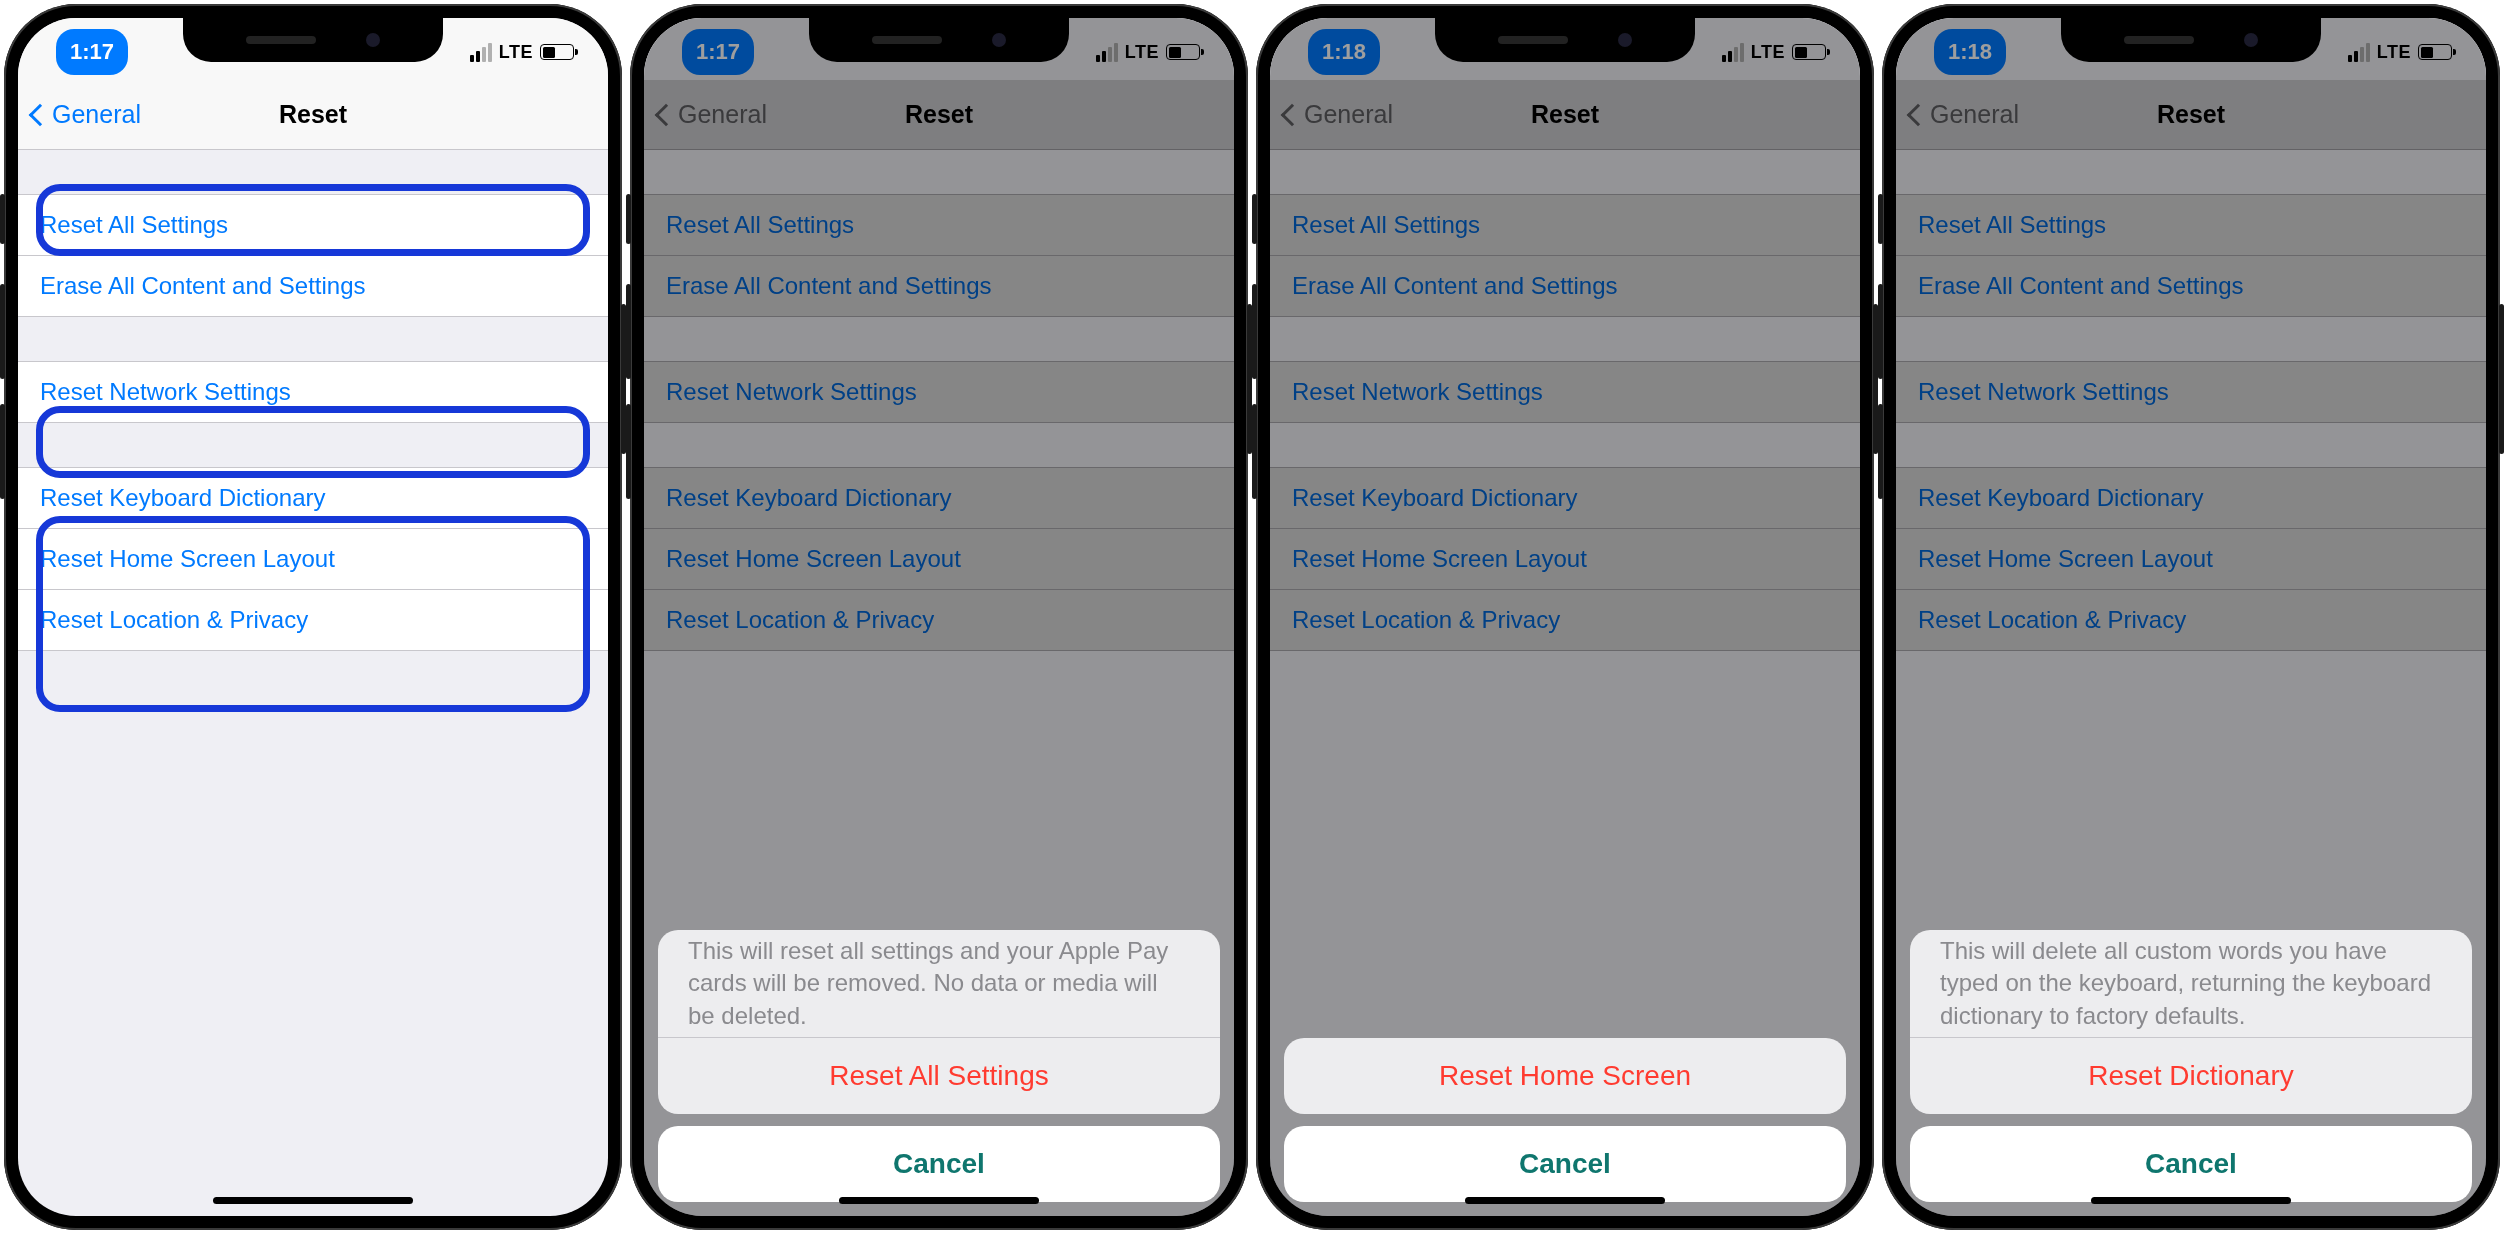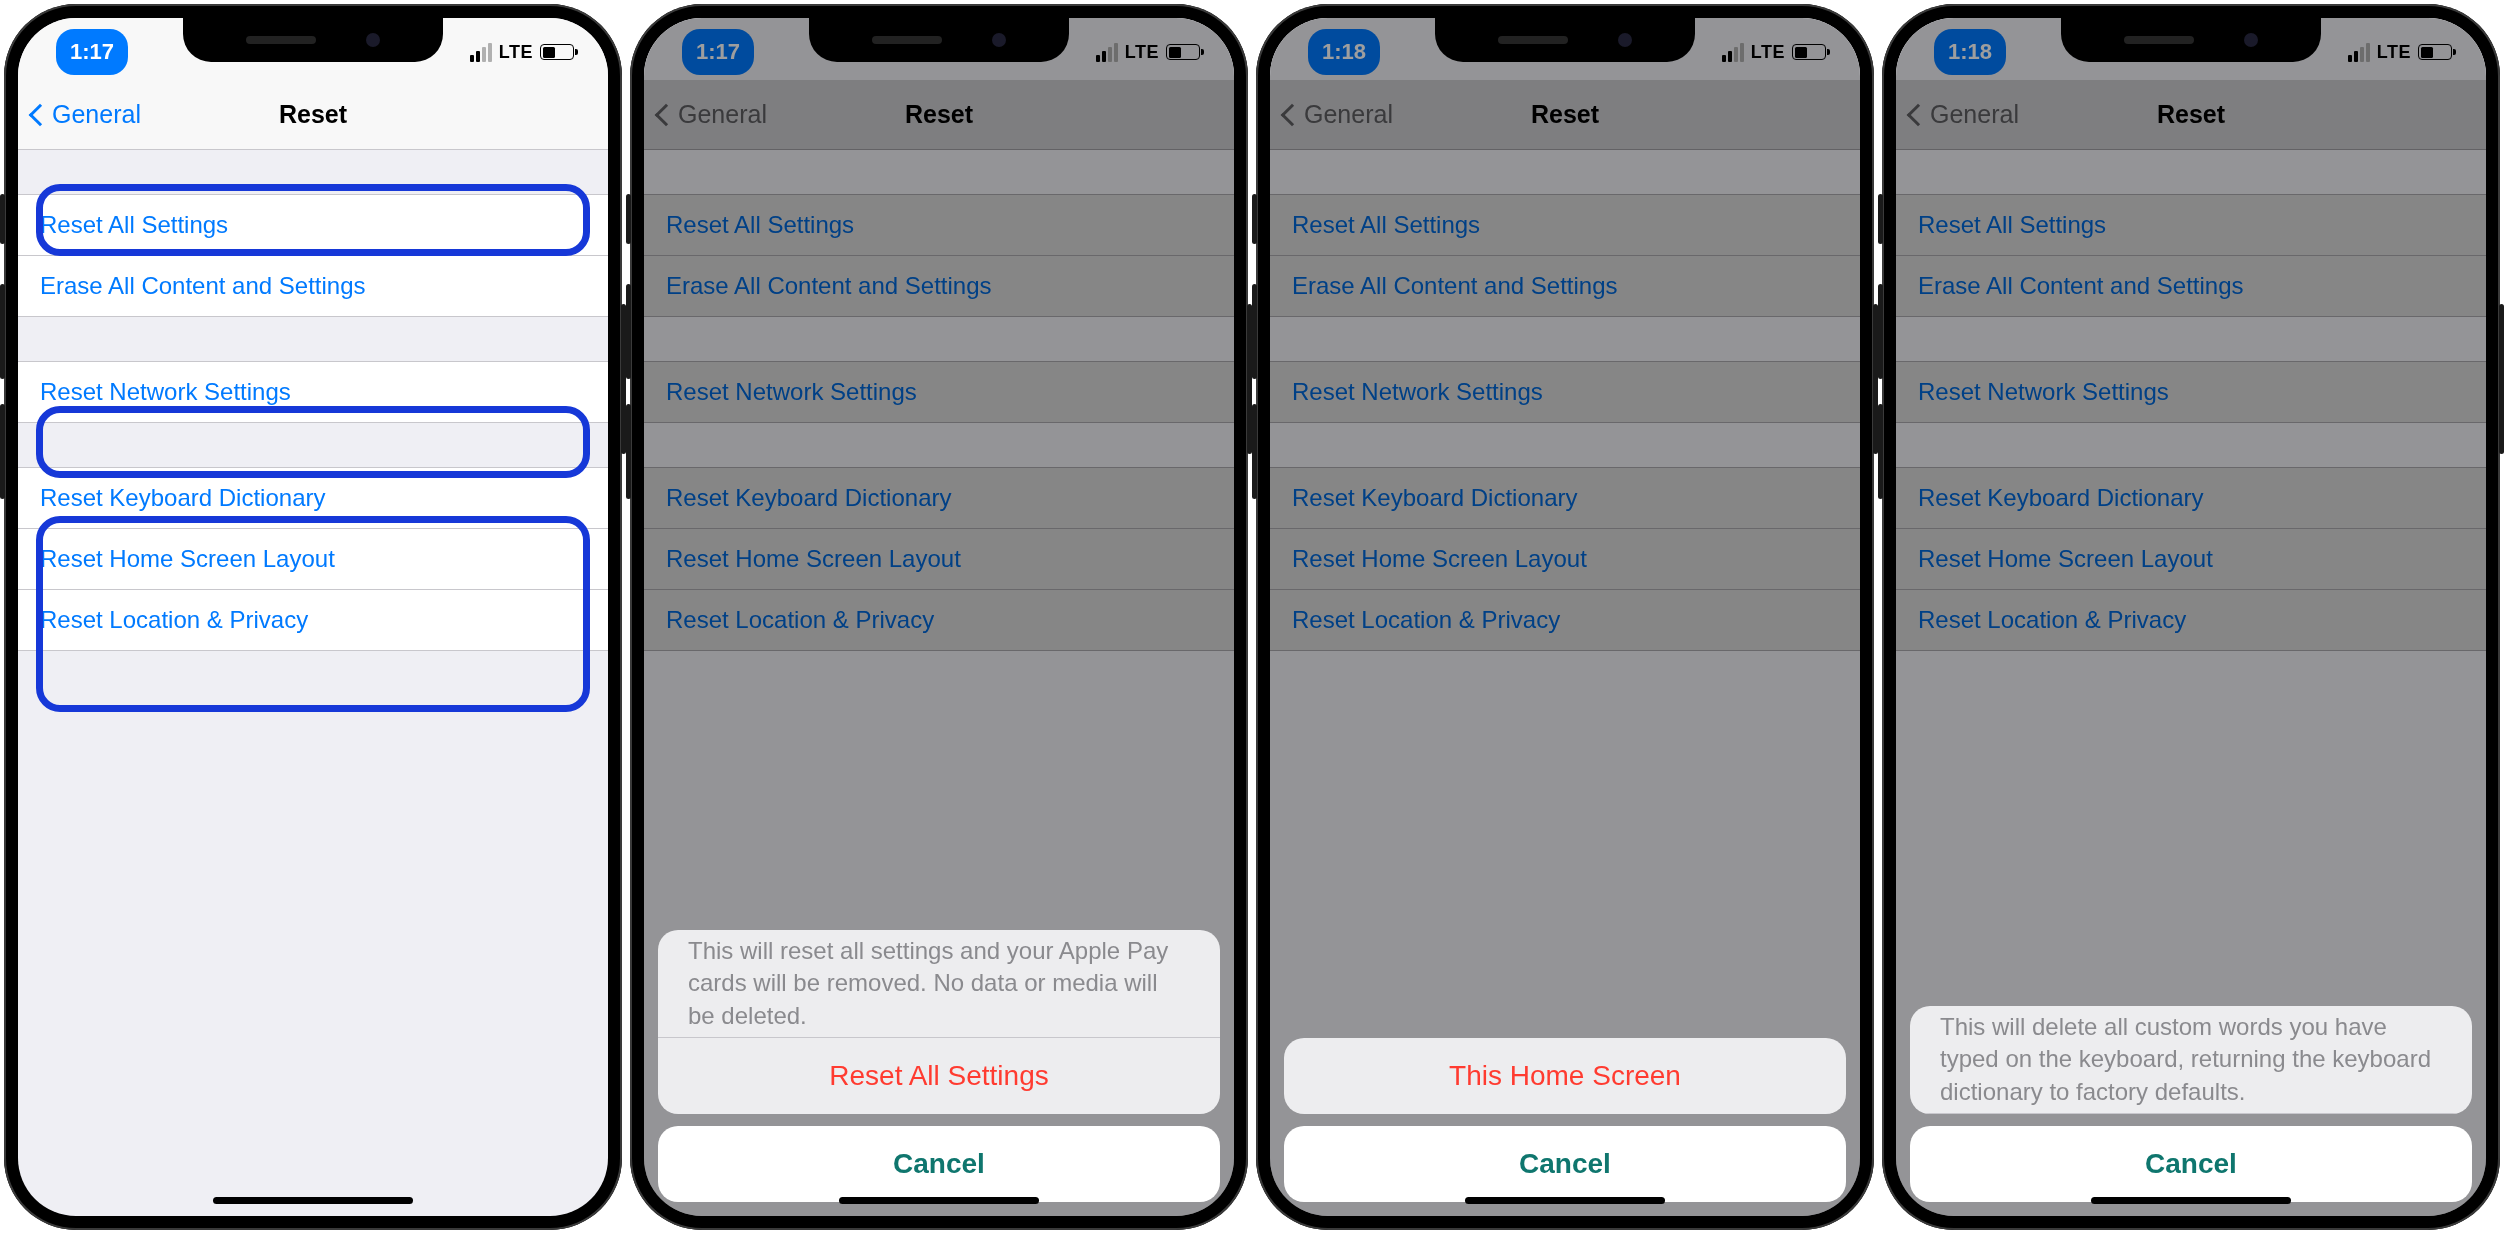--- a/index.html
+++ b/index.html
@@ -353,21 +353,21 @@
       </div>
       <div class="group">
         <div class="row">Reset Keyboard Dictionary</div>
         <div class="row">Reset Home Screen Layout</div>
         <div class="row">Reset Location &amp; Privacy</div>
       </div>
     </div>
     <div class="dim-overlay"></div>
     <div class="action-sheet">
       <div class="sheet-block">
-        <div class="sheet-action">This Home Screen</div>
+        <div class="sheet-action">Reset Home Screen</div>
       </div>
       <div class="sheet-cancel">Cancel</div>
     </div>
     <div class="home-indicator"></div>
   </div>
 </div>
 
 <div class="phone">
   <div class="side-btn sb-left1"></div>
   <div class="side-btn sb-left2"></div>
@@ -411,18 +411,19 @@
       <div class="group">
         <div class="row">Reset Keyboard Dictionary</div>
         <div class="row">Reset Home Screen Layout</div>
         <div class="row">Reset Location &amp; Privacy</div>
       </div>
     </div>
     <div class="dim-overlay"></div>
     <div class="action-sheet">
       <div class="sheet-block">
         <div class="sheet-msg">This will delete all custom words you have typed on the keyboard, returning the keyboard dictionary to factory defaults.</div>
+        <div class="sheet-action">Reset Dictionary</div>
       </div>
       <div class="sheet-cancel">Cancel</div>
     </div>
     <div class="home-indicator"></div>
   </div>
 </div>
 
 </body></html>

